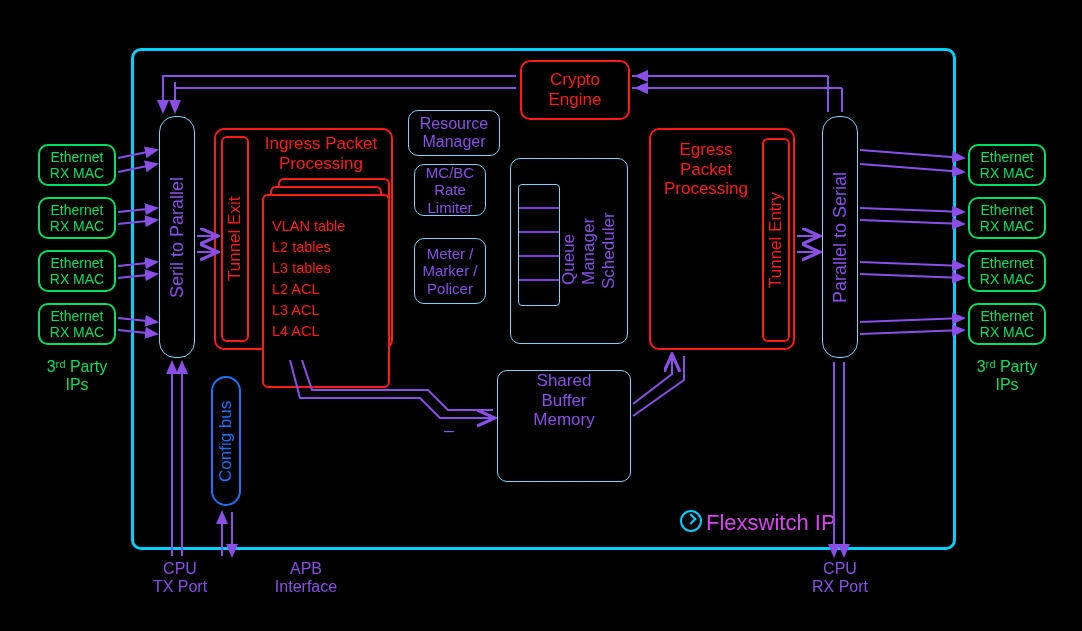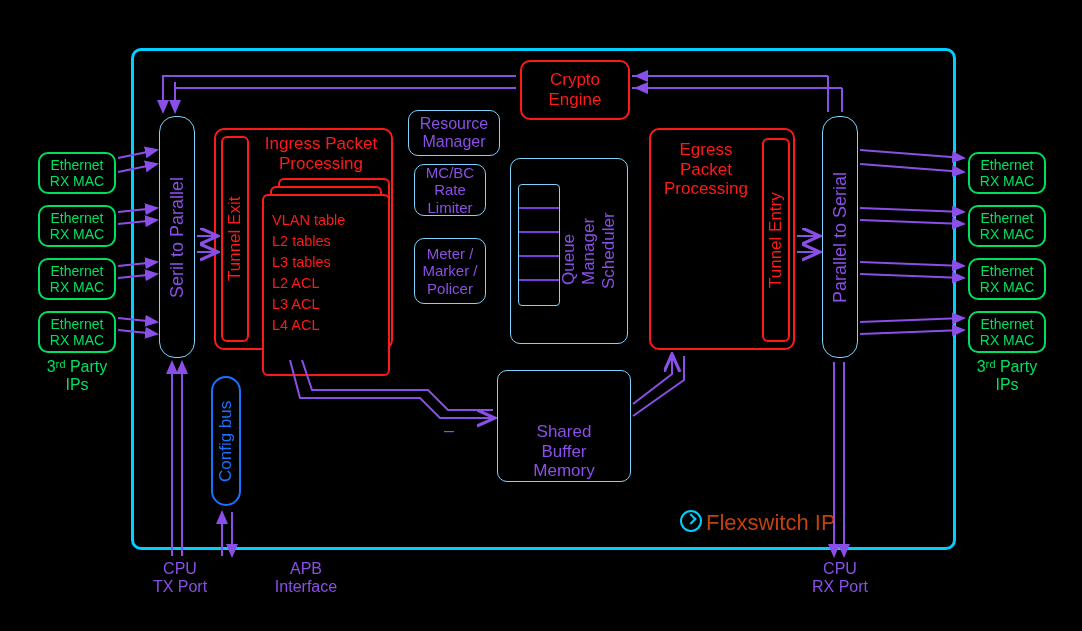--- a/index.html
+++ b/index.html
@@ -21,32 +21,31 @@
     line-height: 1.15;
   }
   .green-box {
     border: 2px solid #00e060;
     color: #00e060;
     font-size: 14px;
     display: flex;
     align-items: center;
     justify-content: center;
     text-align: center;
-    margin-top: 8px;
   }
   .purple-border { border: 1px solid #7dd3fc; }
   .red-border    { border: 2px solid #ff1a1a; }
   .blue-border   { border: 2px solid #1a73ff; }
   .cyan-border   { border: 2px solid #00cfff; }
 
   .purple-txt { color: #8a4fe6; }
   .red-txt    { color: #ff1a1a; }
   .blue-txt   { color: #1a73ff; }
   .green-txt  { color: #00e060; }
-  .cyan-txt   { color: #c2410c; }
+  .cyan-txt   { color: #d946ef; }
 
   .vtext {
     writing-mode: vertical-rl;
     transform: rotate(180deg);
     display: flex;
     align-items: center;
     justify-content: center;
     height: 100%;
     width: 100%;
   }
@@ -106,21 +105,21 @@
 <div class="box red-border" style="left:221px; top:136px; width:28px; height:206px; border-radius:6px;">
   <div class="vtext red-txt" style="font-size:17px;">Tunnel Exit</div>
 </div>
 
 <div class="box red-border" style="left:214px; top:128px; width:179px; height:222px; border-radius:10px;"></div>
 <div class="red-txt lbl" style="position:absolute; left:255px; top:134px; width:132px; font-size:17px; white-space:pre;">Ingress Packet
 Processing</div>
 
 <div class="stack-card" style="left:278px; top:178px; width:108px; height:150px;"></div>
 <div class="stack-card" style="left:270px; top:186px; width:108px; height:150px;"></div>
-<div class="stack-card" style="left:262px; top:194px; width:108px; height:150px; padding:14px 8px;">
+<div class="stack-card" style="left:262px; top:194px; width:108px; height:150px; padding:20px 8px;">
   <div class="red-txt" style="font-size:14.5px; line-height:1.45;">
     <div>VLAN table</div>
     <div>L2 tables</div>
     <div>L3 tables</div>
     <div>L2 ACL</div>
     <div>L3 ACL</div>
     <div>L4 ACL</div>
   </div>
 </div>
 
@@ -165,21 +164,21 @@
 Processing</div>
 
 <div class="box red-border" style="left:762px; top:138px; width:28px; height:204px; border-radius:6px;">
   <div class="vtext red-txt" style="font-size:17px;">Tunnel Entry</div>
 </div>
 
 <div class="box purple-border" style="left:822px; top:116px; width:36px; height:242px; border-radius:16px;">
   <div class="vtext purple-txt" style="font-size:18px;">Parallel to Serial</div>
 </div>
 
-<div class="box purple-border" style="left:497px; top:370px; width:134px; height:112px; display:flex;align-items:flex-end;justify-content:center;">
+<div class="box purple-border" style="left:497px; top:370px; width:134px; height:112px; display:flex;align-items:flex-start;justify-content:center;">
   <div class="purple-txt lbl" style="font-size:17px; white-space:pre;">Shared
 Buffer
 Memory</div>
 </div>
 
 <div class="box red-border" style="left:520px; top:60px; width:110px; height:60px; display:flex;align-items:center;justify-content:center;">
   <div class="red-txt lbl" style="font-size:17px; white-space:pre;">Crypto
 Engine</div>
 </div>
 

